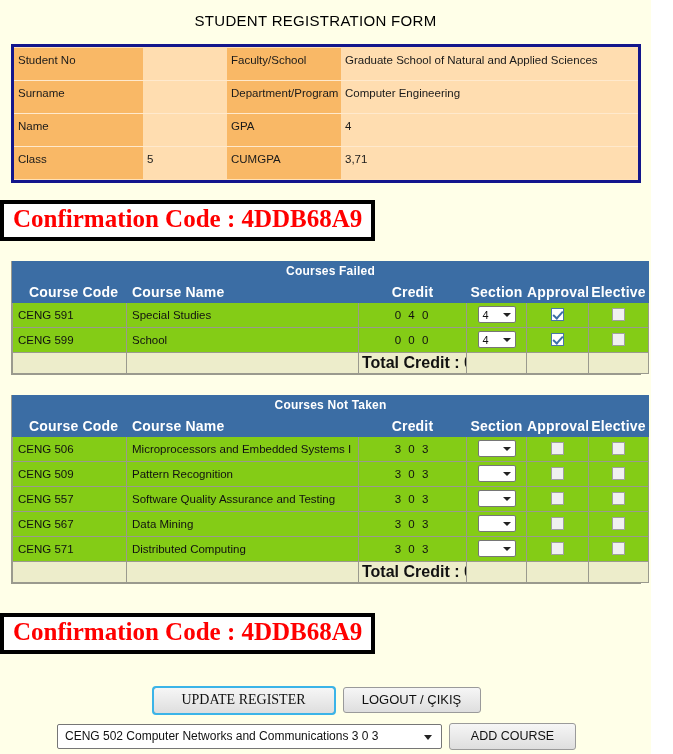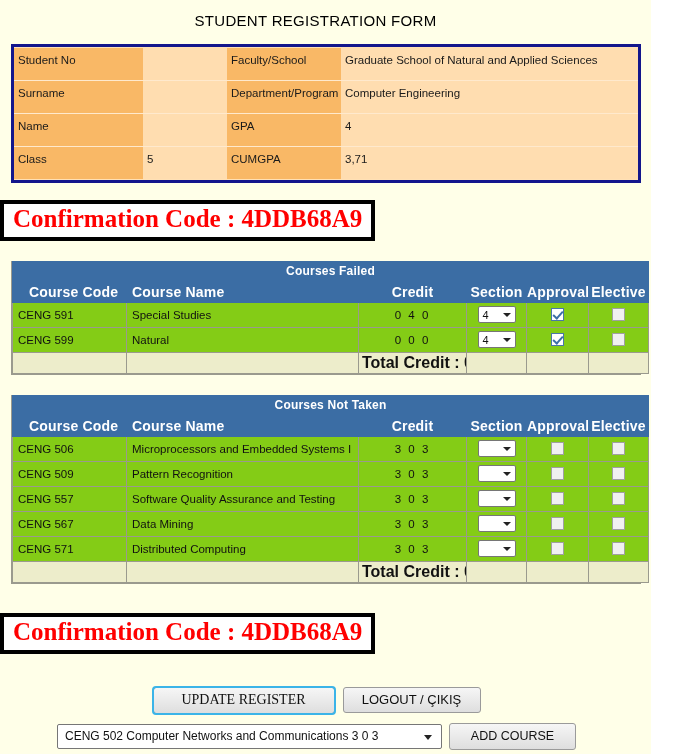--- a/index.html
+++ b/index.html
@@ -364,21 +364,21 @@
           </td>
           <td class="cell ctr">
             <span class="cbx checked"></span>
           </td>
           <td class="cell ctr">
             <span class="cbx"></span>
           </td>
         </tr>
         <tr>
           <td class="cell">CENG 599</td>
-          <td class="cell">Natural</td>
+          <td class="cell">School</td>
           <td class="cell ctr credit-txt">0 0 0</td>
           <td class="cell ctr">
             <span class="mini-select"><span>4</span><span class="arw"></span></span>
           </td>
           <td class="cell ctr">
             <span class="cbx checked"></span>
           </td>
           <td class="cell ctr">
             <span class="cbx"></span>
           </td>

